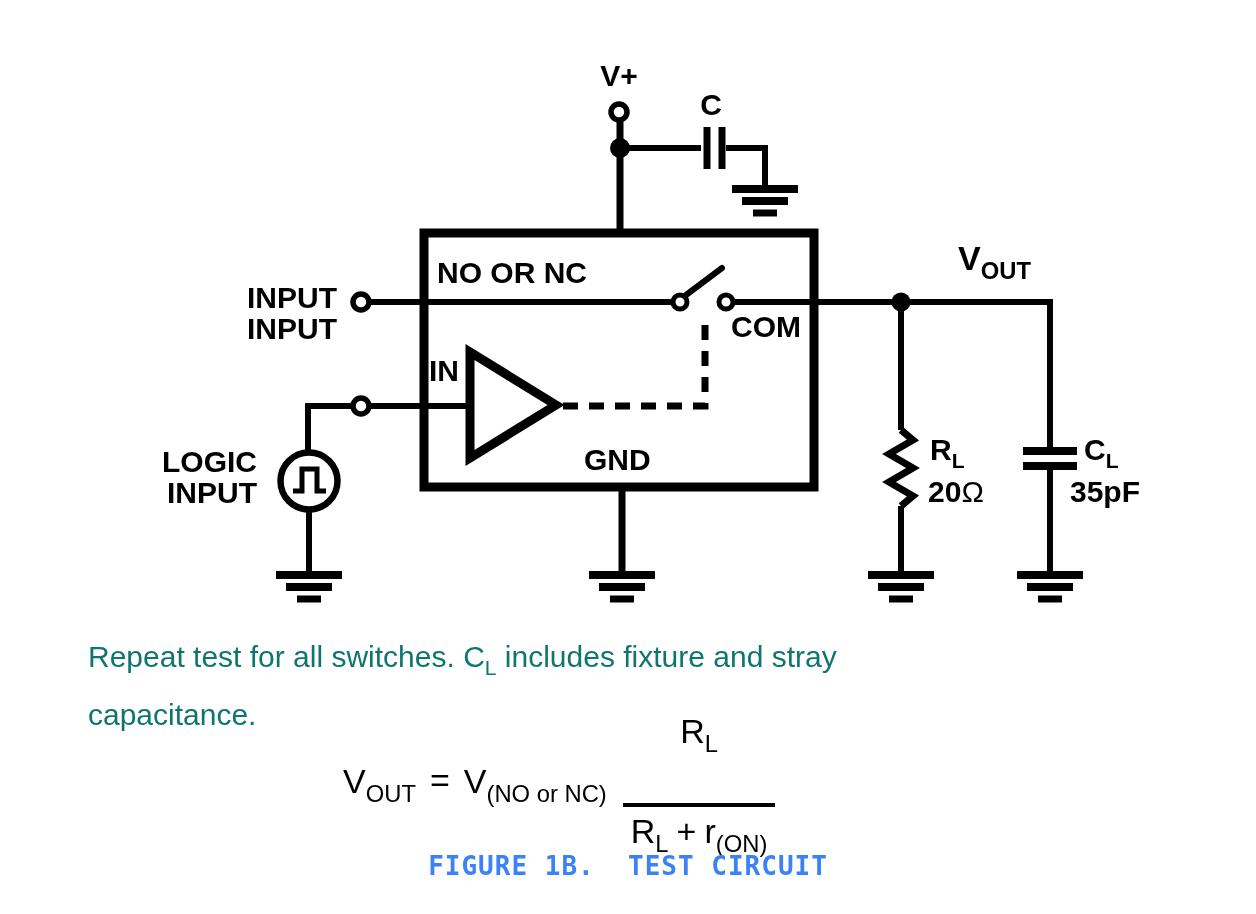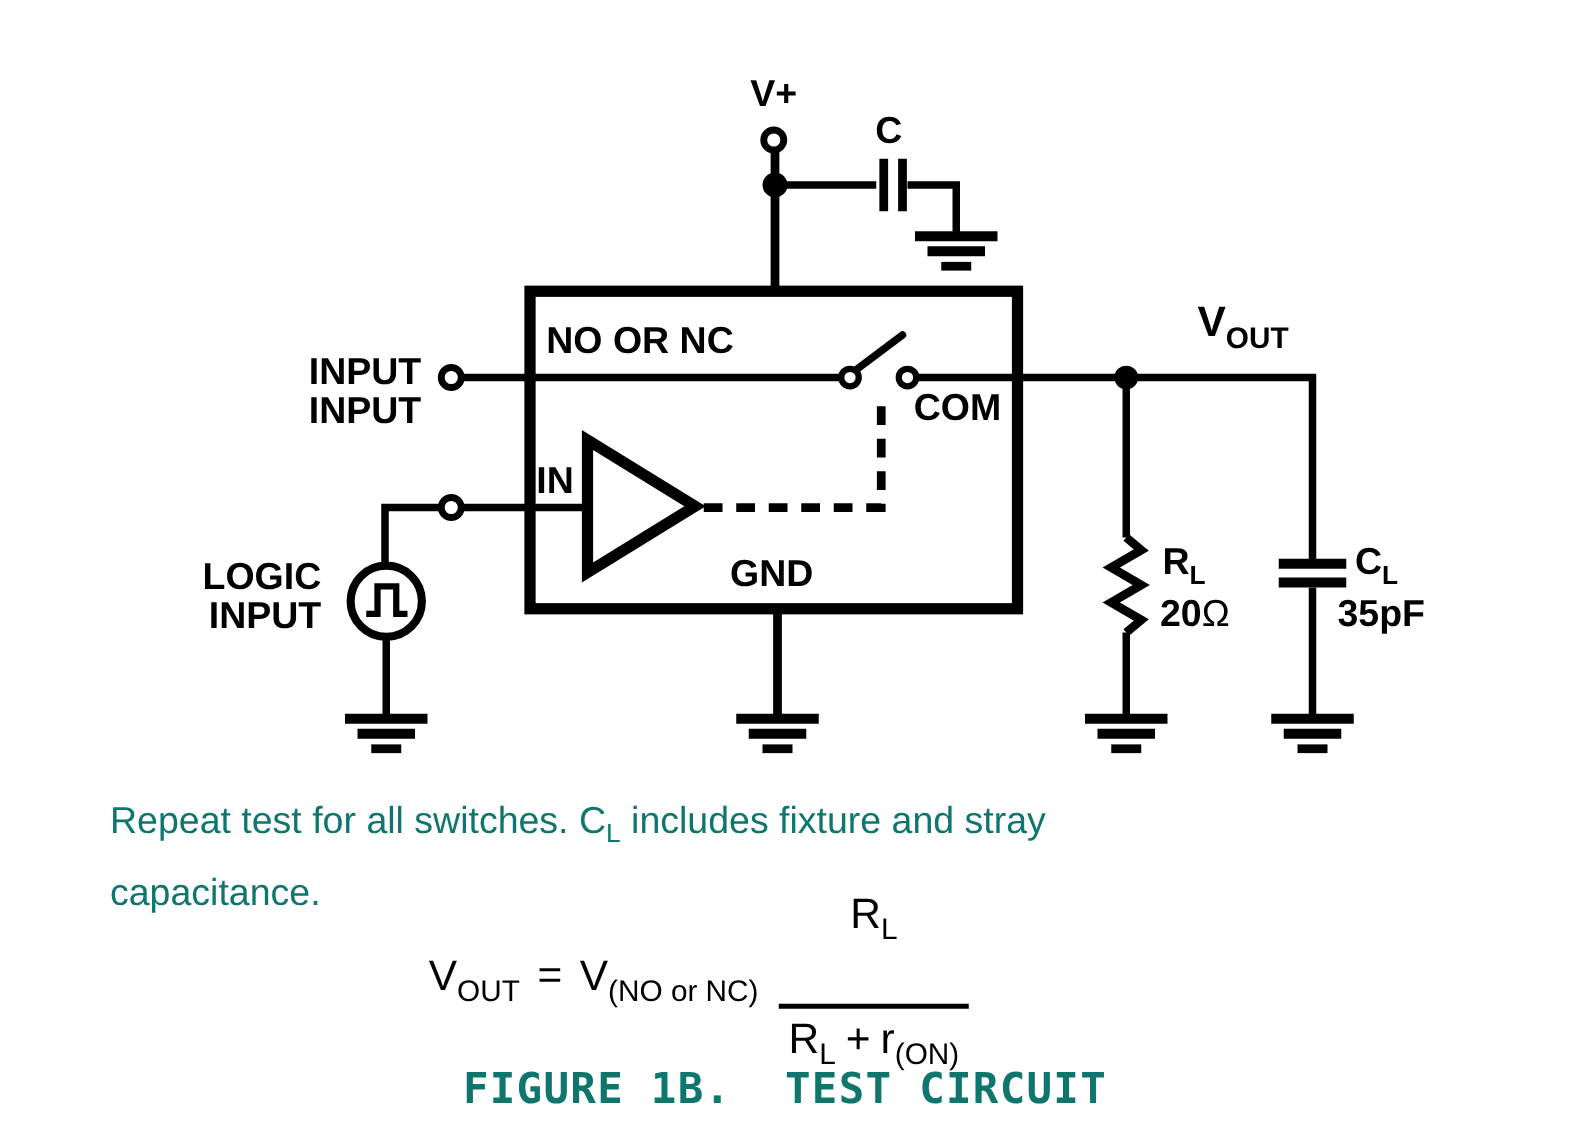--- a/index.html
+++ b/index.html
@@ -13,22 +13,22 @@
   .thin{font-weight:normal;}
   .note{position:absolute;left:88px;top:633px;font-size:30px;line-height:47px;font-weight:normal;color:#0f766e;}
   .formula{position:absolute;left:343px;top:712px;display:flex;align-items:center;
            font-size:34px;font-weight:normal;color:#000;}
   .formula .eq{margin:0 14px 10px 14px;}
   .frac{display:inline-block;text-align:center;margin-left:16px;}
   .frac .num{padding:0 10px 5px 10px;}
   .frac .den{border-top:4px solid #000;padding:5px 8px 0 8px;}
   .frac .plus{margin:0 8px;}
   .caption{position:absolute;left:0;top:851px;width:1256px;text-align:center;
-           font-family:"DejaVu Sans Mono", monospace;font-weight:bold;font-size:34px;
-           letter-spacing:1px;white-space:pre;color:#0f766e;}
+           font-family:"DejaVu Sans Mono", monospace;font-weight:bold;font-size:26px;
+           letter-spacing:1px;white-space:pre;color:#3b82f6;}
 </style>
 </head>
 <body>
 
 <div id="page">
 
   <svg class="schematic" width="1256" height="914" viewBox="0 0 1256 914">
     <defs>
       <g id="gnd" stroke="#000" fill="none">
         <path d="M-33 0 H33" stroke-width="8"></path>
@@ -104,21 +104,21 @@
   </svg>
 
   <div class="lbl center" style="left:593px;top:60px;width:52px;">V+</div>
   <div class="lbl center" style="left:694px;top:89px;width:34px;">C</div>
   <div class="lbl" style="left:437px;top:257px;">NO OR NC</div>
   <div class="lbl right" style="left:170px;top:282px;width:167px;">
     <div>INPUT</div>
     <div>INPUT</div>
   </div>
   <div class="lbl" style="left:731px;top:311px;">COM</div>
-  <div class="lbl" style="left:429px;top:369px;">IN</div>
+  <div class="lbl" style="left:429px;top:355px;">IN</div>
   <div class="lbl" style="left:584px;top:444px;">GND</div>
   <div class="lbl right" style="left:110px;top:446px;width:147px;">
     <div>LOGIC</div>
     <div>INPUT</div>
   </div>
 
   <div class="lbl" style="left:958px;top:243px;font-size:34px;"><span>V</span><span class="sb">OUT</span></div>
 
   <div class="lbl" style="left:930px;top:434px;"><span>R</span><span class="sb">L</span></div>
   <div class="lbl" style="left:928px;top:476px;"><span>20</span><span class="thin">Ω</span></div>

